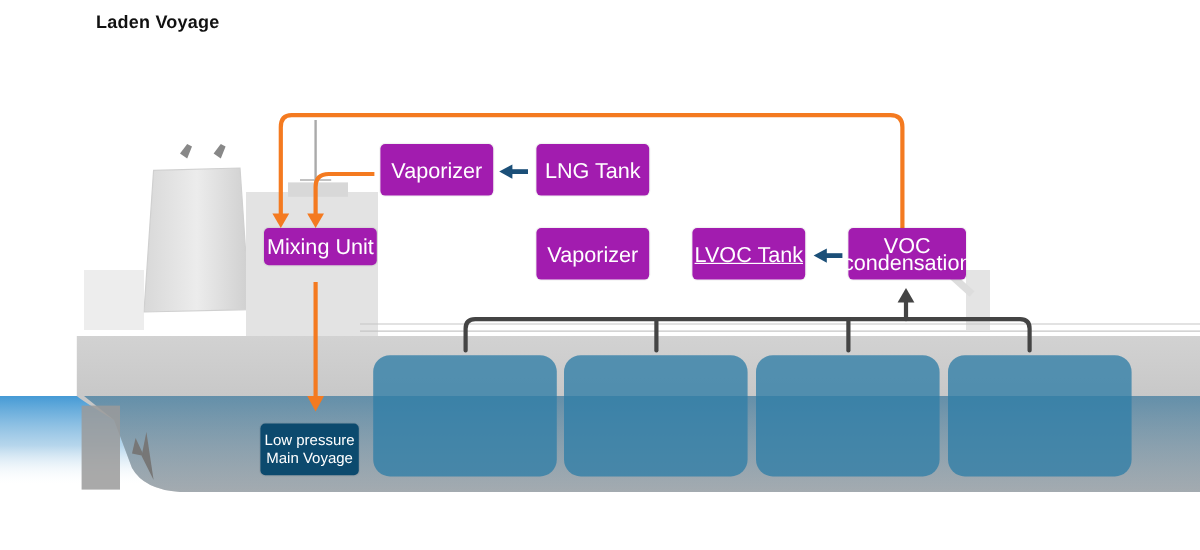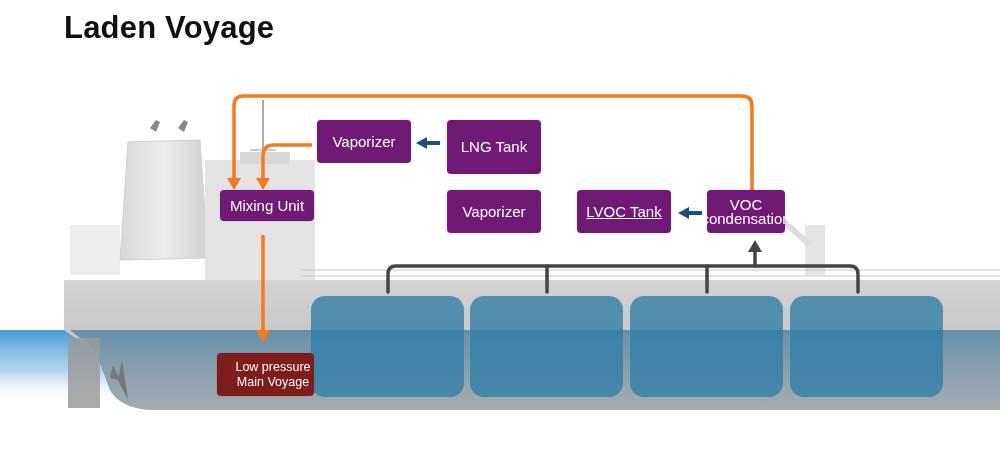--- a/index.html
+++ b/index.html
@@ -1,20 +1,20 @@
 <!DOCTYPE html>
 <html><head>
 <meta charset="utf-8">
 <style>
   html, body { margin:0; padding:0; background:#ffffff; }
   body { width:1000px; height:458px; position:relative; overflow:hidden; font-family:"Liberation Sans", sans-serif; }
-  .title { position:absolute; left:64px; top:10px; font-size:31px; font-weight:bold; color:#111; letter-spacing:0.2px; }
+  .title { position:absolute; left:80px; top:10px; font-size:15px; font-weight:bold; color:#111; letter-spacing:0.2px; }
   svg.scene { position:absolute; left:0; top:0; }
-  .box { position:absolute; background:#701a75; color:#fff; border-radius:4px; display:flex; align-items:center; justify-content:center; text-align:center; font-size:15px; line-height:14px; box-shadow:0 0 0 1px rgba(0,0,0,0.05); }
-  .box.orange { background:#7f1d1d; border-radius:4px; font-size:12.5px; line-height:15px;padding-left:15px; }
+  .box { position:absolute; background:#a21caf; color:#fff; border-radius:4px; display:flex; align-items:center; justify-content:center; text-align:center; font-size:18px; line-height:14px; box-shadow:0 0 0 1px rgba(0,0,0,0.05); }
+  .box.orange { background:#0c4a6e; border-radius:4px; font-size:12.5px; line-height:15px; }
 </style>
 </head>
 <body>
 
 <div class="title">Laden Voyage</div>
 
 <svg class="scene" width="1000" height="458" viewBox="0 0 1000 458">
   <defs>
     <linearGradient id="hullGrad" x1="0" y1="0" x2="0" y2="1">
       <stop offset="0" stop-color="#d2d2d2"></stop>
@@ -100,32 +100,32 @@
     <line x1="440" y1="143" x2="426" y2="143" stroke="#1b4f78" stroke-width="4"></line>
     <path d="M427 137 L416 143 L427 149 Z" fill="#1b4f78"></path>
     <line x1="702" y1="213" x2="688" y2="213" stroke="#1b4f78" stroke-width="4"></line>
     <path d="M689 207 L678 213 L689 219 Z" fill="#1b4f78"></path>
   </g>
 </svg>
 
 <div class="box" style="left:317px;top:120px;width:94px;height:43px;">
   <span>Vaporizer</span>
 </div>
-<div class="box" style="left:447px;top:120px;width:94px;height:54px;">
+<div class="box" style="left:447px;top:120px;width:94px;height:43px;">
   <span>LNG Tank</span>
 </div>
 <div class="box" style="left:220px;top:190px;width:94px;height:31px;">
   <span>Mixing Unit</span>
 </div>
 <div class="box" style="left:447px;top:190px;width:94px;height:43px;">
   <span>Vaporizer</span>
 </div>
 <div class="box" style="left:577px;top:190px;width:94px;height:43px;text-decoration:underline;">
   <span>LVOC Tank</span>
 </div>
-<div class="box" style="left:707px;top:190px;width:78px;height:43px;flex-direction:column;align-items:center;">
+<div class="box" style="left:707px;top:190px;width:98px;height:43px;flex-direction:column;align-items:center;">
   <span>VOC</span>
   <span>condensation</span>
 </div>
 <div class="box orange" style="left:217px;top:353px;width:82px;height:43px;flex-direction:column;">
   <span>Low pressure</span>
   <span>Main Voyage</span>
 </div>
 
 </body></html>

